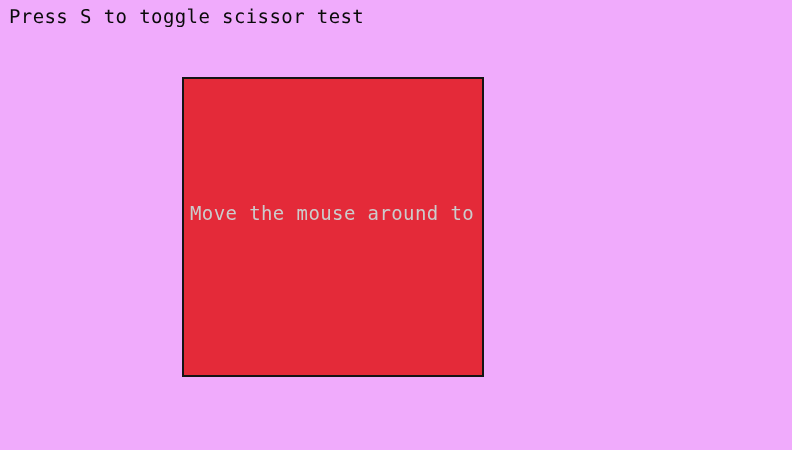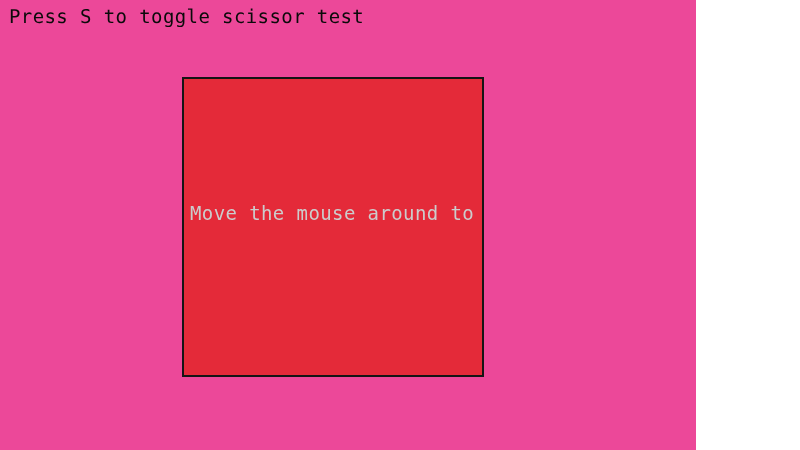--- a/index.html
+++ b/index.html
@@ -8,23 +8,23 @@
   }
   body {
     width: 800px;
     height: 450px;
     overflow: hidden;
     font-family: "DejaVu Sans Mono", "Liberation Mono", monospace;
   }
 
   #app {
     position: relative;
-    width: 696px;
+    width: 792px;
     height: 450px;
-    background: #ec4899;
+    background: #f0abfc;
   }
 
   
   #hint-text {
     position: absolute;
     left: 9px;
     top: 5px;
     margin: 0;
     font-family: "DejaVu Sans Mono", "Liberation Mono", monospace;
     font-size: 19px;

